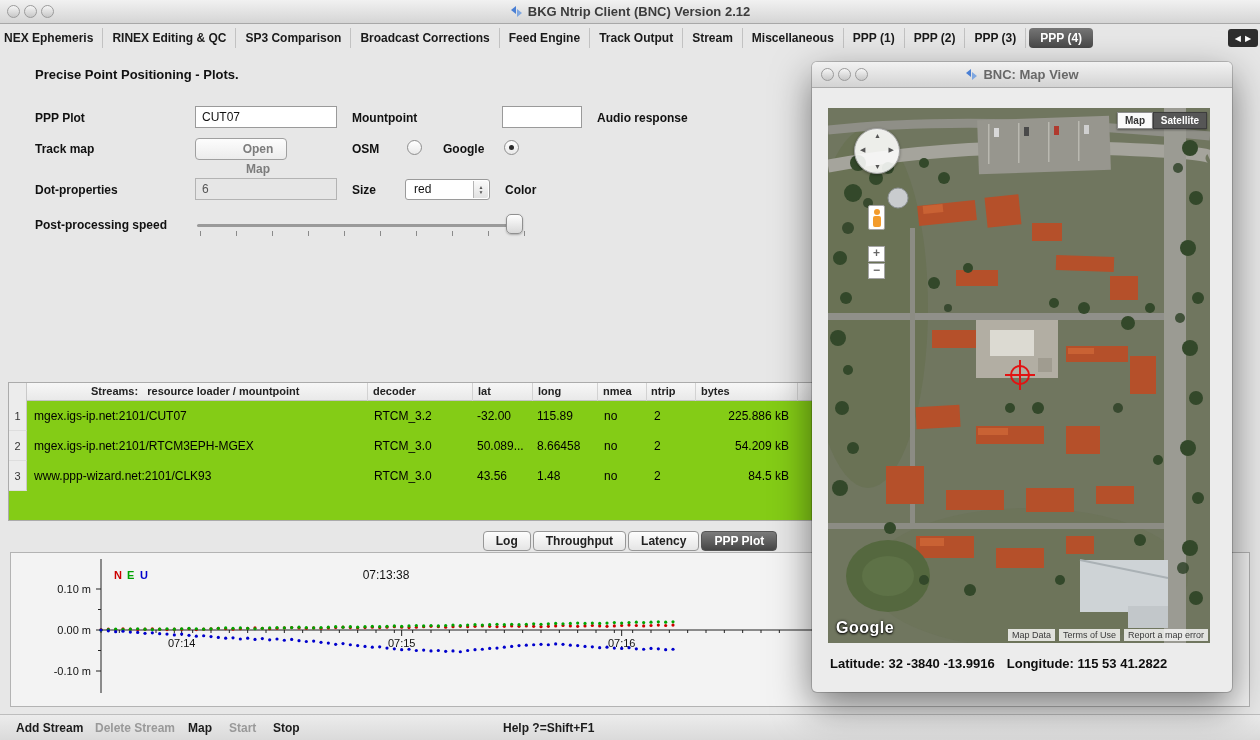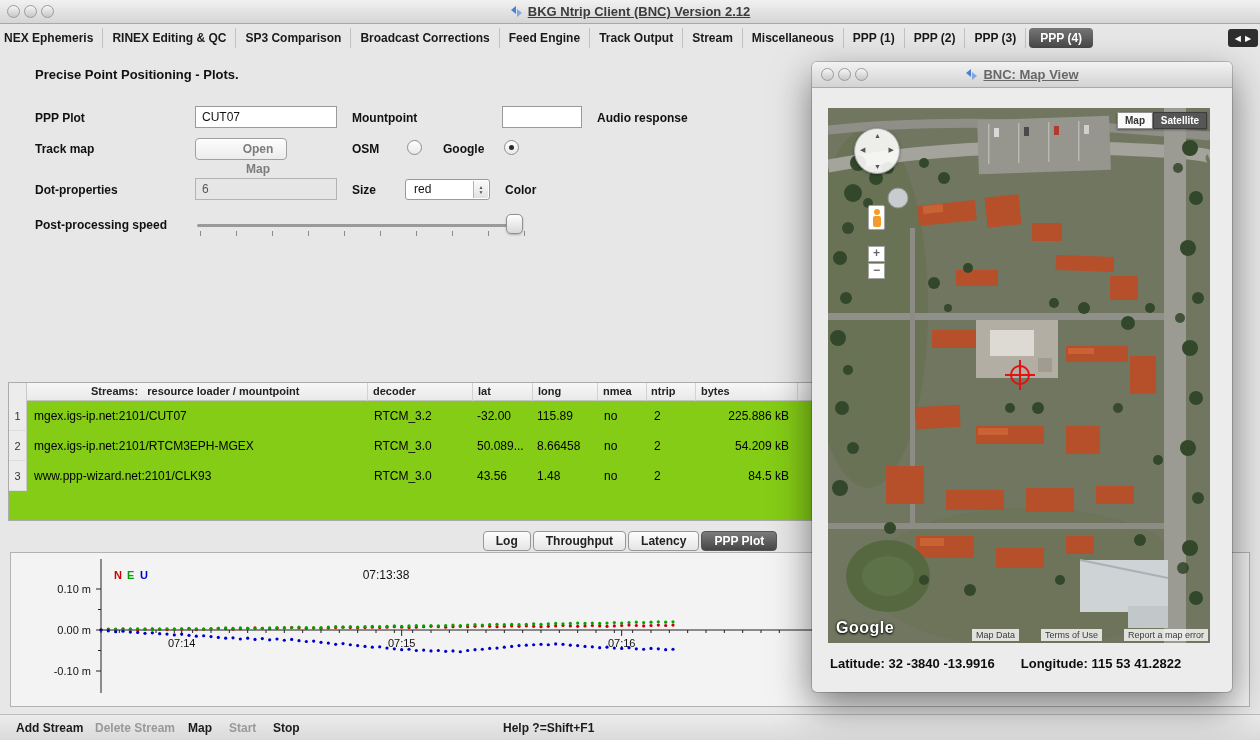--- a/index.html
+++ b/index.html
@@ -4,21 +4,21 @@
 <style>
 *{margin:0;padding:0;box-sizing:border-box;font-family:"Liberation Sans","DejaVu Sans",sans-serif;}
 html,body{width:1260px;height:740px;background:#e7e7e7;}
 .screen{position:relative;width:1260px;height:740px;background:#e7e7e7;overflow:hidden;}
 
 
 .titlebar{position:absolute;left:0;top:0;width:1260px;height:24px;background:linear-gradient(#f1f1f1,#d5d5d5);border-bottom:1px solid #a8a8a8;}
 .tl{position:absolute;width:13px;height:13px;border-radius:50%;background:linear-gradient(#f6f6f6,#c7c7c7);border:1px solid #9b9b9b;}
 .titlebar .tl{top:5px}
 .tl.c{left:7px}.tl.m{left:24px}.tl.z{left:41px}
-.wtitle{position:absolute;top:4px;left:0;width:100%;text-align:center;font-size:13px;font-weight:bold;color:#3c3c3c;white-space:nowrap;text-decoration:underline;}
+.wtitle{position:absolute;top:4px;left:0;width:100%;text-align:center;font-size:13px;font-weight:bold;color:#3c3c3c;white-space:nowrap;}
 .appicon{display:inline-block;vertical-align:-2px;margin-right:5px;}
 
 
 .tabbar{position:absolute;left:0;top:25px;width:1228px;height:26px;display:flex;align-items:center;overflow:hidden;white-space:nowrap;}
 .tab{font-size:12px;font-weight:bold;color:#1a1a1a;padding:3px 9px;border-right:1px solid #c2c2c2;}
 .tab:first-child{margin-left:-5px;}
 .tab.active{background:linear-gradient(#767676,#484848);color:#fff;border-radius:4px;border-right:none;margin:0 3px;padding:3px 11px;}
 .tabscroll{position:absolute;right:2px;top:29px;width:30px;height:18px;background:#2e2e2e;border-radius:3px;color:#fff;font-size:8px;display:flex;align-items:center;justify-content:center;gap:4px;}
 
 
@@ -91,23 +91,23 @@
 .btn-sat{left:325px;top:4px;width:54px;height:17px;line-height:15px;background:#565656;color:#fff;border:1px solid #3c3c3c;box-shadow:0 1px 2px rgba(0,0,0,.4);}
 .navball{position:absolute;left:26px;top:20px;width:46px;height:46px;border-radius:50%;background:rgba(255,255,255,.88);border:1px solid #a2a2a2;box-shadow:0 1px 3px rgba(0,0,0,.35);}
 .navball span{position:absolute;font-size:7px;color:#555;}
 .nav-up{left:19px;top:3px}.nav-down{left:19px;bottom:3px}.nav-left{left:5px;top:17px}.nav-right{right:5px;top:17px}
 .pegman{position:absolute;left:40px;top:97px;width:17px;height:25px;background:#fff;border:1px solid #a5a5a5;border-radius:2px;}
 .pegman::before{content:"";position:absolute;left:5px;top:3px;width:6px;height:6px;border-radius:50%;background:#f39c2c;}
 .pegman::after{content:"";position:absolute;left:4px;top:10px;width:8px;height:11px;background:#f39c2c;border-radius:2px;}
 .zoombtn{position:absolute;left:40px;width:17px;height:16px;background:#fff;border:1px solid #a5a5a5;font-size:12px;font-weight:bold;color:#666;text-align:center;line-height:13px;}
 .zin{top:138px}.zout{top:155px}
 .glogo{position:absolute;left:8px;bottom:6px;font-size:16px;font-weight:bold;color:#fff;letter-spacing:.5px;text-shadow:0 1px 2px #000,0 0 3px rgba(0,0,0,.8);}
-.maplinks{position:absolute;right:2px;bottom:2px;display:flex;gap:22px;}
+.maplinks{position:absolute;right:2px;bottom:2px;display:flex;gap:4px;}
 .maplinks span{background:rgba(250,250,250,.82);font-size:9px;color:#3a3a3a;padding:1px 4px;white-space:nowrap;}
-.latlong{position:absolute;left:18px;top:594px;display:flex;gap:26px;font-size:13px;font-weight:bold;color:#0d0d0d;white-space:nowrap;text-align:center;}
+.latlong{position:absolute;left:18px;top:594px;display:flex;gap:12px;font-size:13px;font-weight:bold;color:#0d0d0d;white-space:nowrap;text-align:center;}
 </style>
 </head>
 <body>
 
 <div class="screen">
 
   <div class="titlebar">
     <div class="tl c"></div>
     <div class="tl m"></div>
     <div class="tl z"></div>

